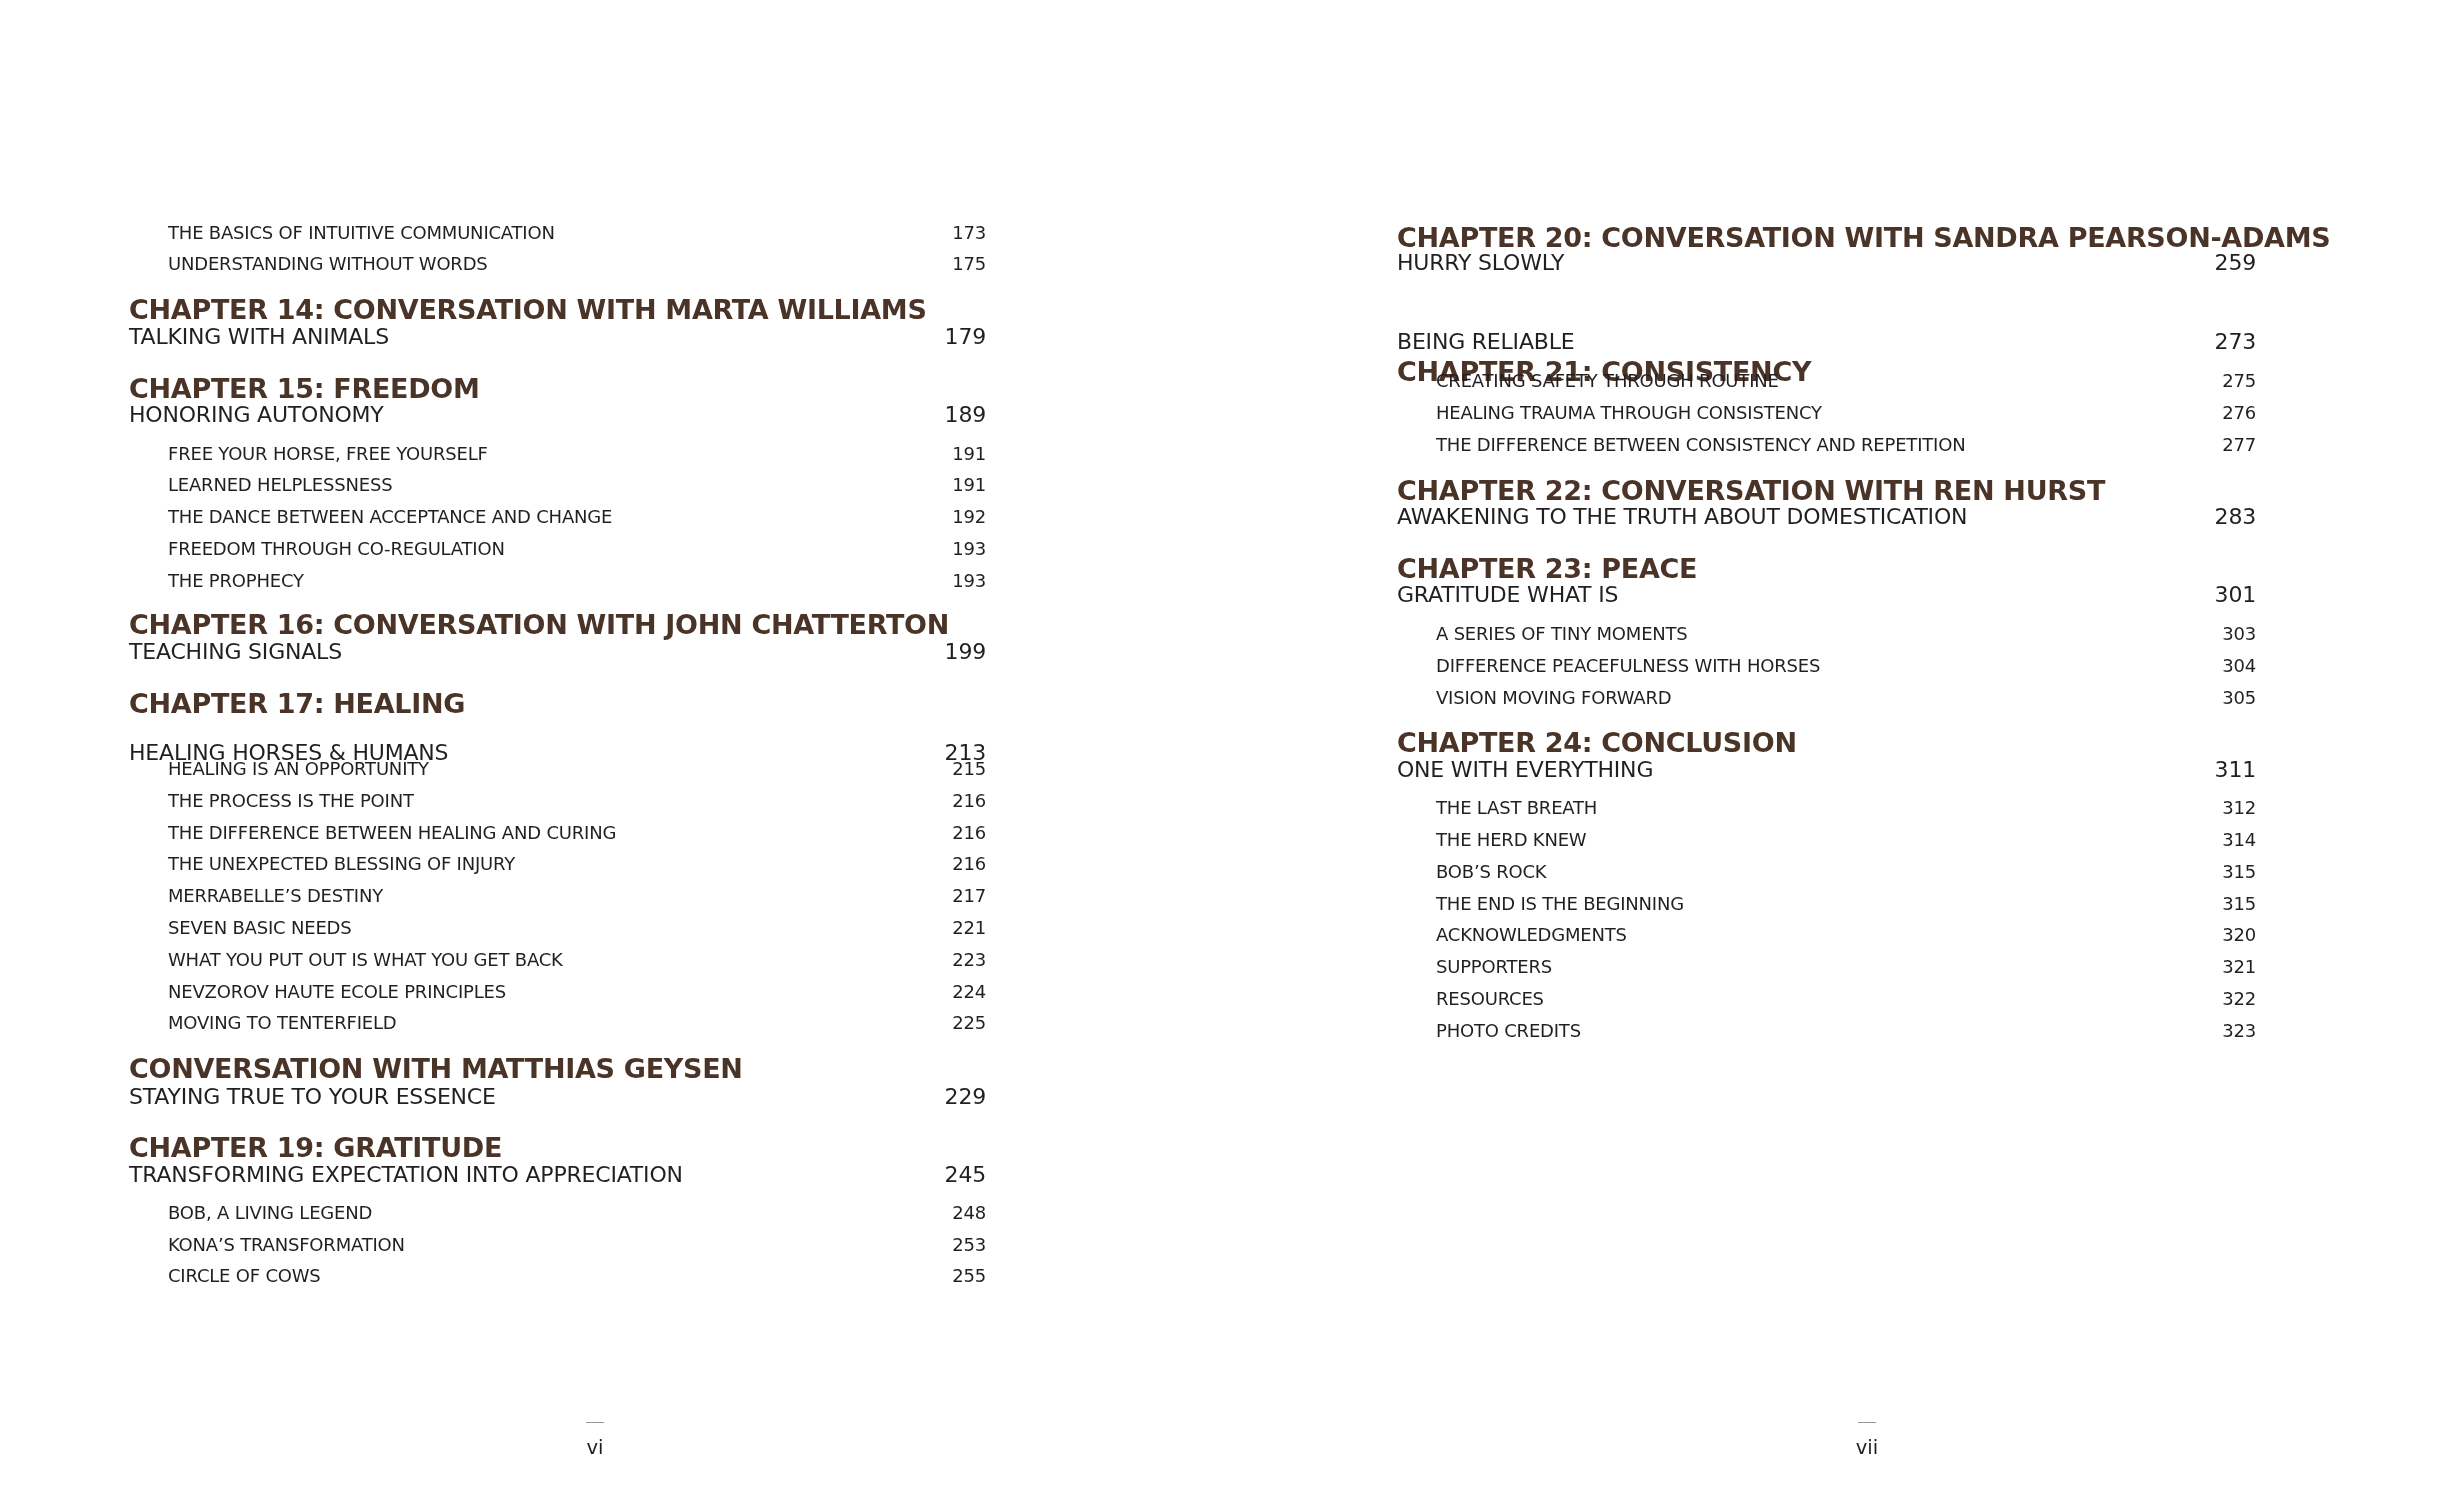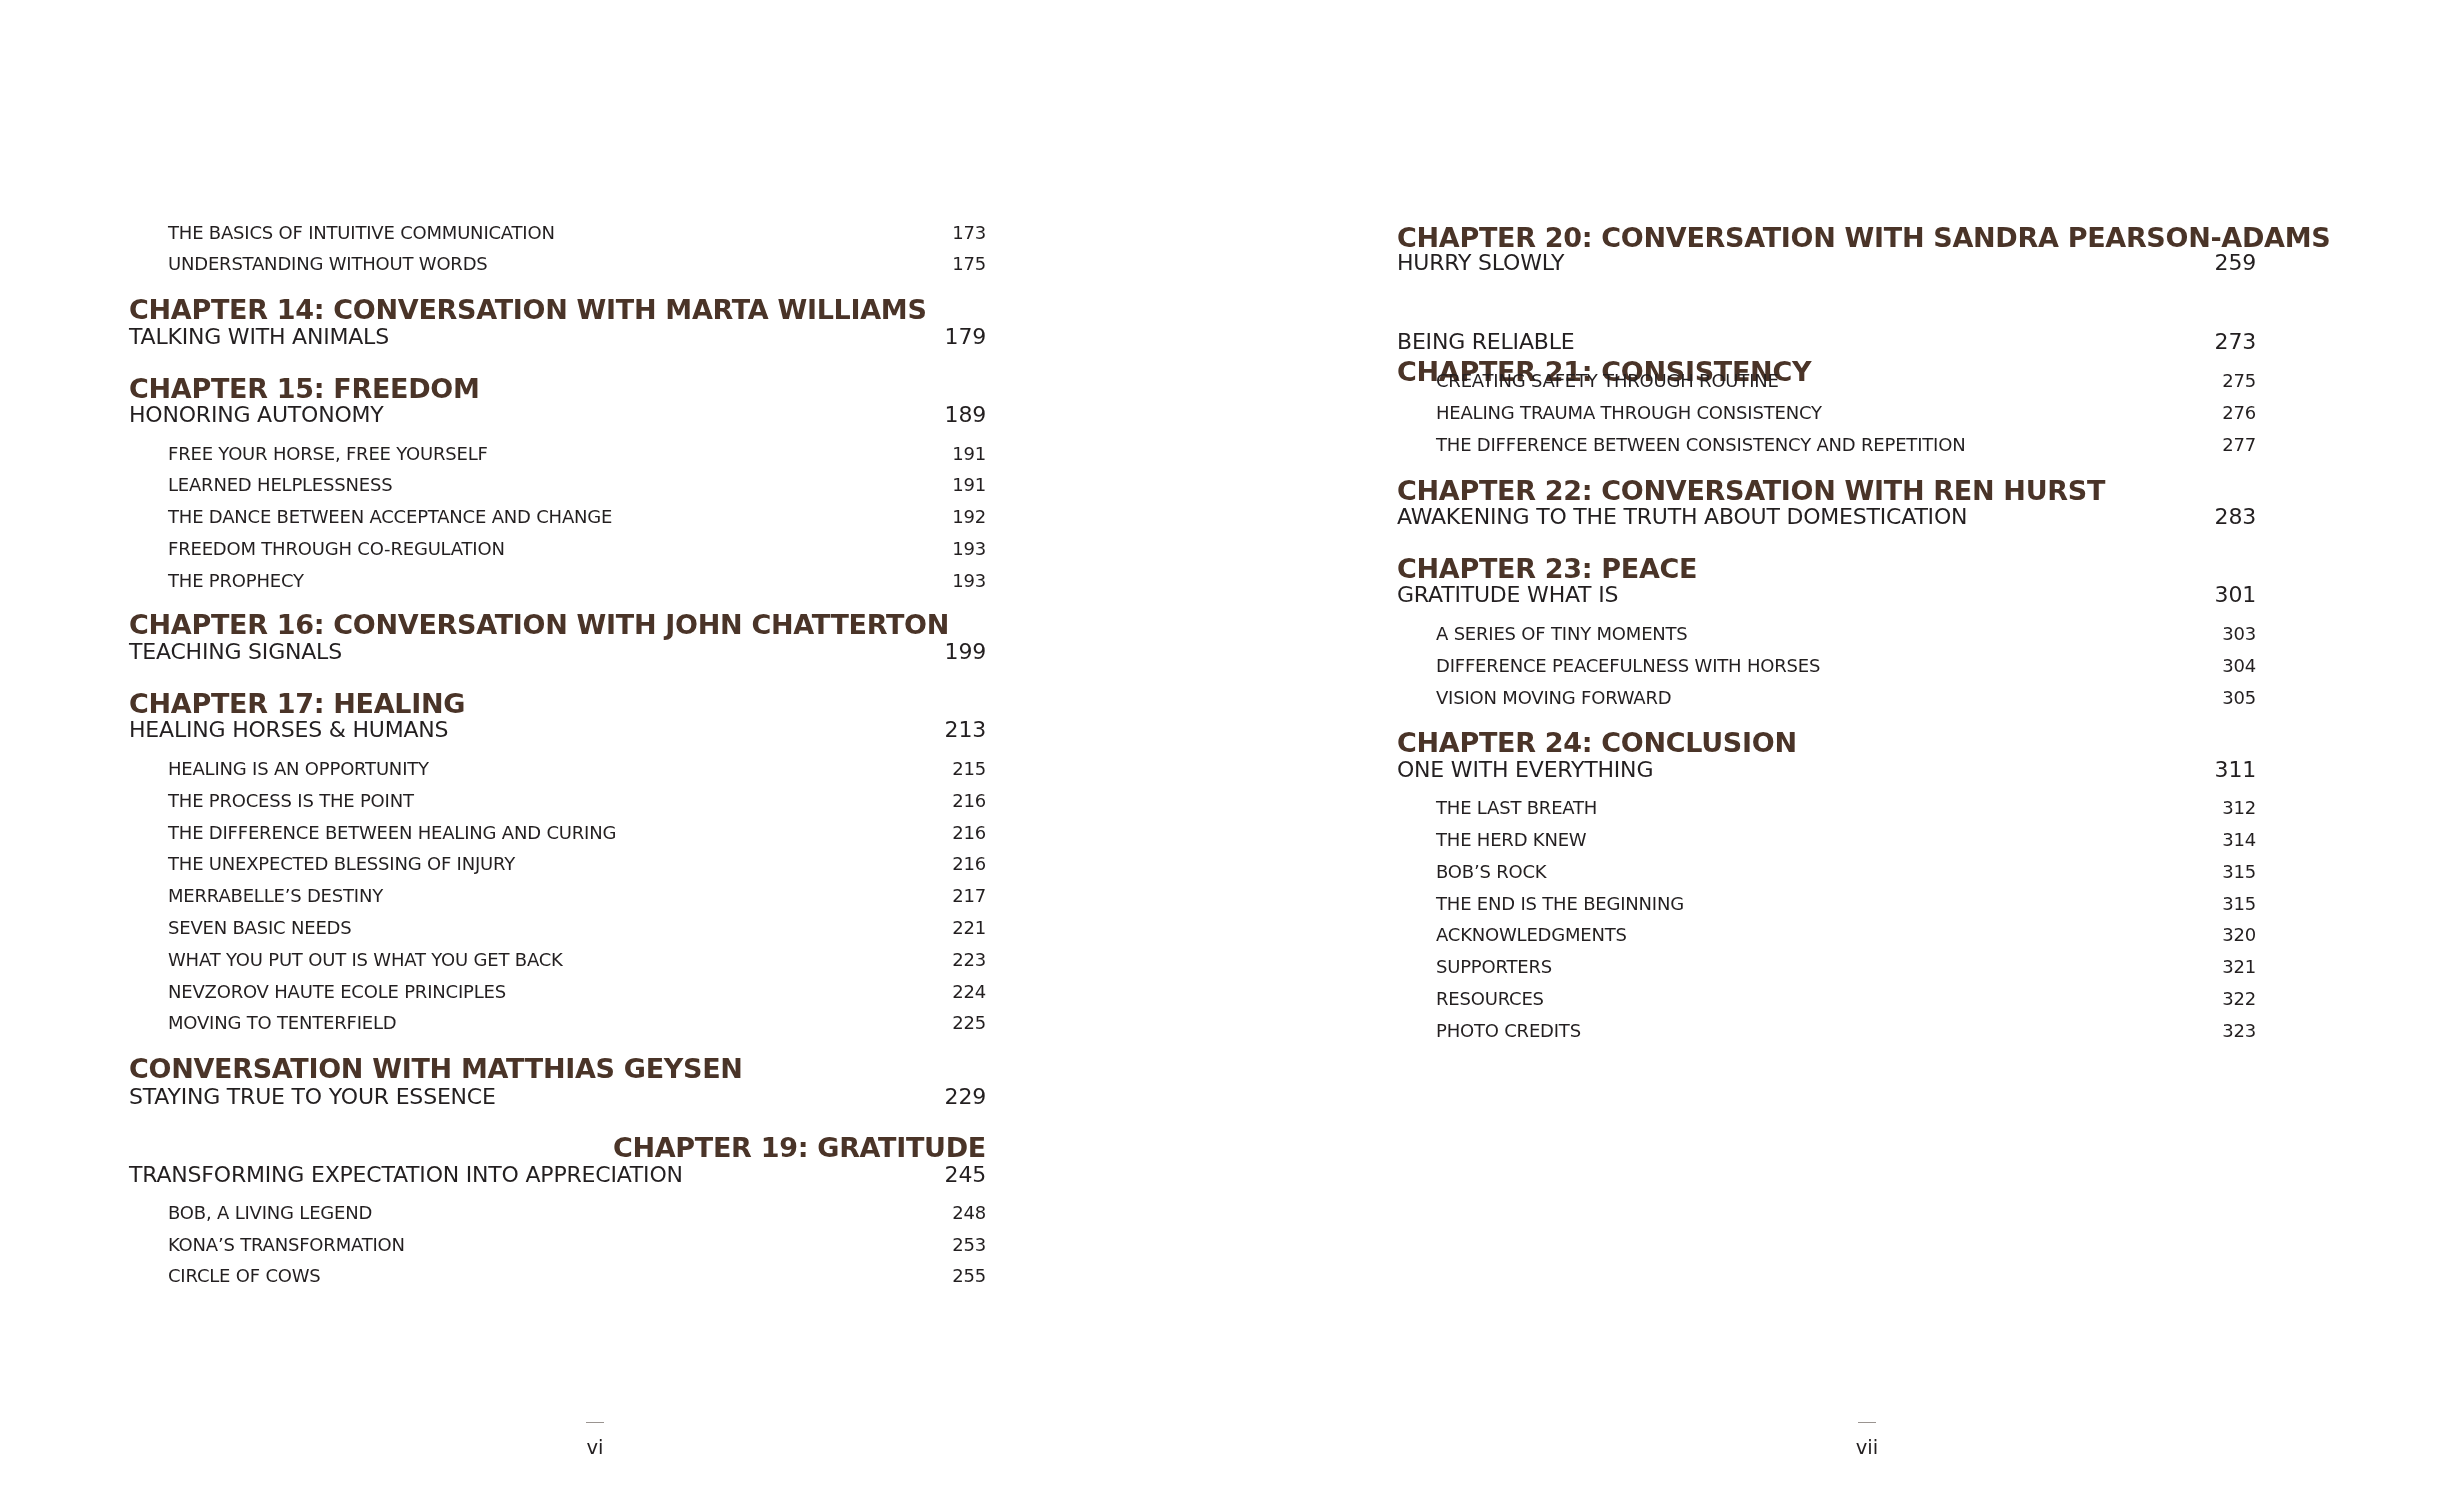--- a/index.html
+++ b/index.html
@@ -36,33 +36,33 @@
       <div class="entry chapter" style="top: 373px; color: rgb(74, 52, 40);"><span class="text">CHAPTER 15: FREEDOM</span></div>
       <div class="entry title" style="top: 402px;"><span class="text">HONORING AUTONOMY</span><span class="num">189</span></div>
       <div class="entry sub" style="top: 443px;"><span class="text">FREE YOUR HORSE, FREE YOURSELF</span><span class="num">191</span></div>
       <div class="entry sub" style="top: 474px;"><span class="text">LEARNED HELPLESSNESS</span><span class="num">191</span></div>
       <div class="entry sub" style="top: 506px;"><span class="text">THE DANCE BETWEEN ACCEPTANCE AND CHANGE</span><span class="num">192</span></div>
       <div class="entry sub" style="top: 538px;"><span class="text">FREEDOM THROUGH CO-REGULATION</span><span class="num">193</span></div>
       <div class="entry sub" style="top: 570px;"><span class="text">THE PROPHECY</span><span class="num">193</span></div>
       <div class="entry chapter" style="top: 609px; color: rgb(74, 52, 40);"><span class="text">CHAPTER 16: CONVERSATION WITH JOHN CHATTERTON</span></div>
       <div class="entry title" style="top: 639px;"><span class="text">TEACHING SIGNALS</span><span class="num">199</span></div>
       <div class="entry chapter" style="top: 688px; color: rgb(74, 52, 40);"><span class="text">CHAPTER 17: HEALING</span></div>
-      <div class="entry title" style="top: 717px;"><span class="text">HEALING HORSES &amp; HUMANS</span><span class="num">213</span></div>
+      <div class="entry title" style="top: 740px;"><span class="text">HEALING HORSES &amp; HUMANS</span><span class="num">213</span></div>
       <div class="entry sub" style="top: 758px;"><span class="text">HEALING IS AN OPPORTUNITY</span><span class="num">215</span></div>
       <div class="entry sub" style="top: 790px;"><span class="text">THE PROCESS IS THE POINT</span><span class="num">216</span></div>
       <div class="entry sub" style="top: 822px;"><span class="text">THE DIFFERENCE BETWEEN HEALING AND CURING</span><span class="num">216</span></div>
       <div class="entry sub" style="top: 853px;"><span class="text">THE UNEXPECTED BLESSING OF INJURY</span><span class="num">216</span></div>
       <div class="entry sub" style="top: 885px;"><span class="text">MERRABELLE’S DESTINY</span><span class="num">217</span></div>
       <div class="entry sub" style="top: 917px;"><span class="text">SEVEN BASIC NEEDS</span><span class="num">221</span></div>
       <div class="entry sub" style="top: 949px;"><span class="text">WHAT YOU PUT OUT IS WHAT YOU GET BACK</span><span class="num">223</span></div>
       <div class="entry sub" style="top: 981px;"><span class="text">NEVZOROV HAUTE ECOLE PRINCIPLES</span><span class="num">224</span></div>
       <div class="entry sub" style="top: 1012px;"><span class="text">MOVING TO TENTERFIELD</span><span class="num">225</span></div>
       <div class="entry chapter" style="top: 1053px; color: rgb(74, 52, 40);"><span class="text">CONVERSATION WITH MATTHIAS GEYSEN</span></div>
       <div class="entry title" style="top: 1084px;"><span class="text">STAYING TRUE TO YOUR ESSENCE</span><span class="num">229</span></div>
-      <div class="entry chapter" style="top: 1132px; color: rgb(74, 52, 40); text-align: right;"><span class="text">CHAPTER 19: GRATITUDE</span></div>
+      <div class="entry chapter" style="top: 1132px; color: rgb(74, 52, 40);"><span class="text">CHAPTER 19: GRATITUDE</span></div>
       <div class="entry title" style="top: 1162px;"><span class="text">TRANSFORMING EXPECTATION INTO APPRECIATION</span><span class="num">245</span></div>
       <div class="entry sub" style="top: 1202px;"><span class="text">BOB, A LIVING LEGEND</span><span class="num">248</span></div>
       <div class="entry sub" style="top: 1234px;"><span class="text">KONA’S TRANSFORMATION</span><span class="num">253</span></div>
       <div class="entry sub" style="top: 1265px;"><span class="text">CIRCLE OF COWS</span><span class="num">255</span></div>
     </div>
   <div class="footer" id="footer-left">
     <div class="rule"></div>
     <div class="pn">vi</div>
   </div>
 </div>

